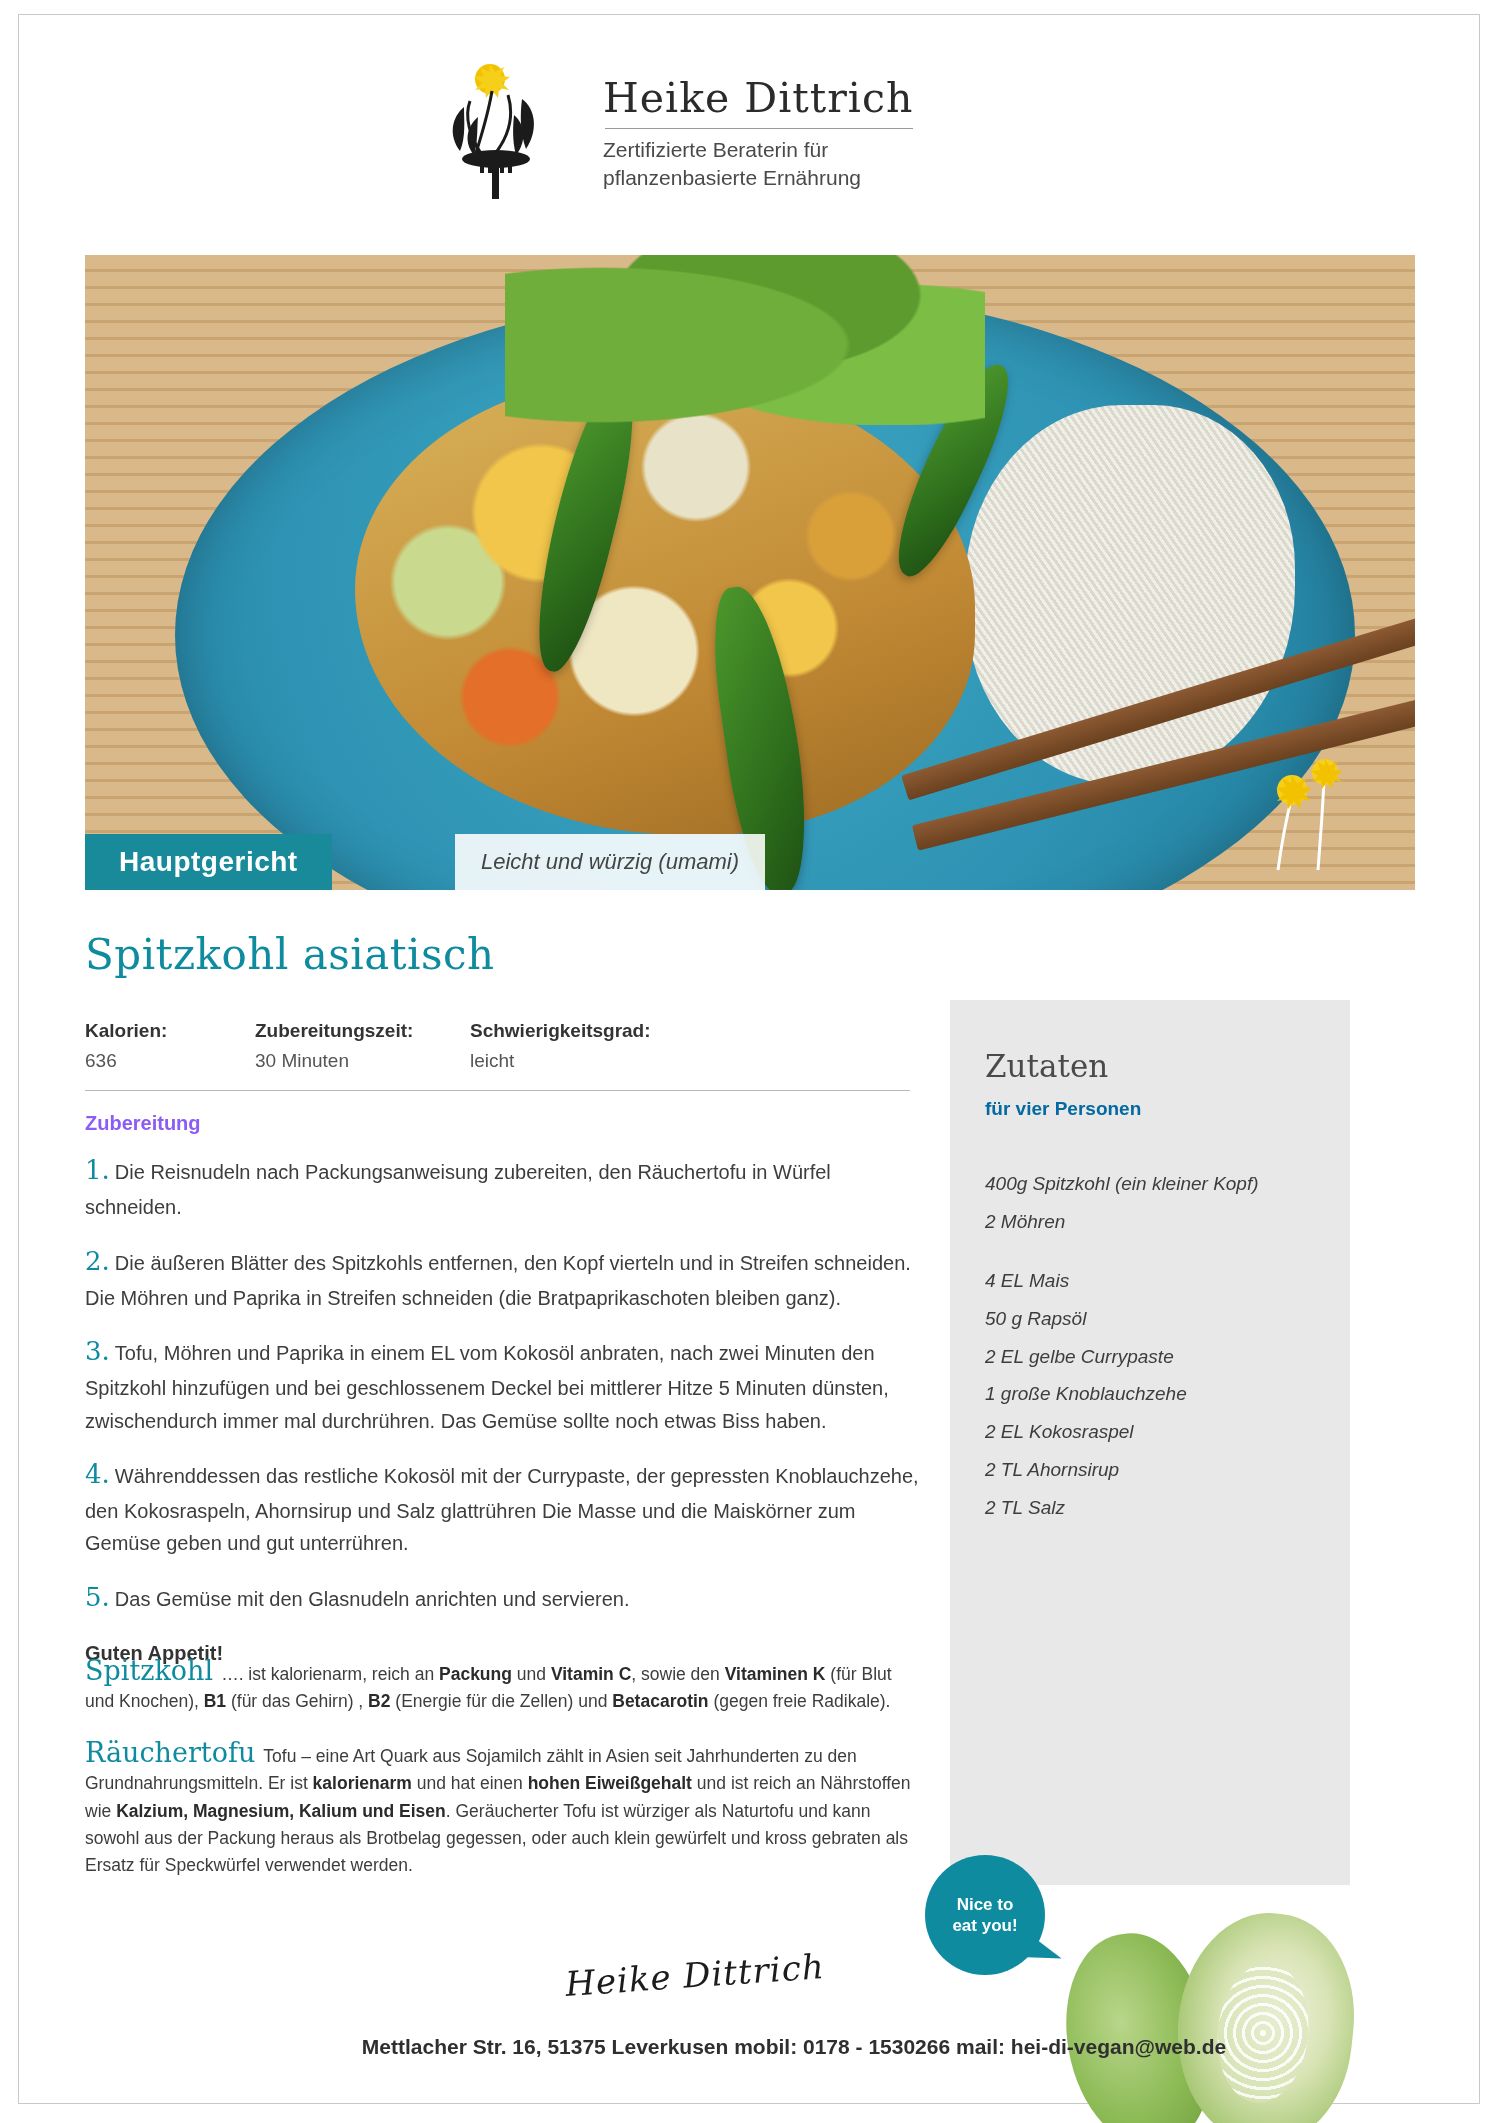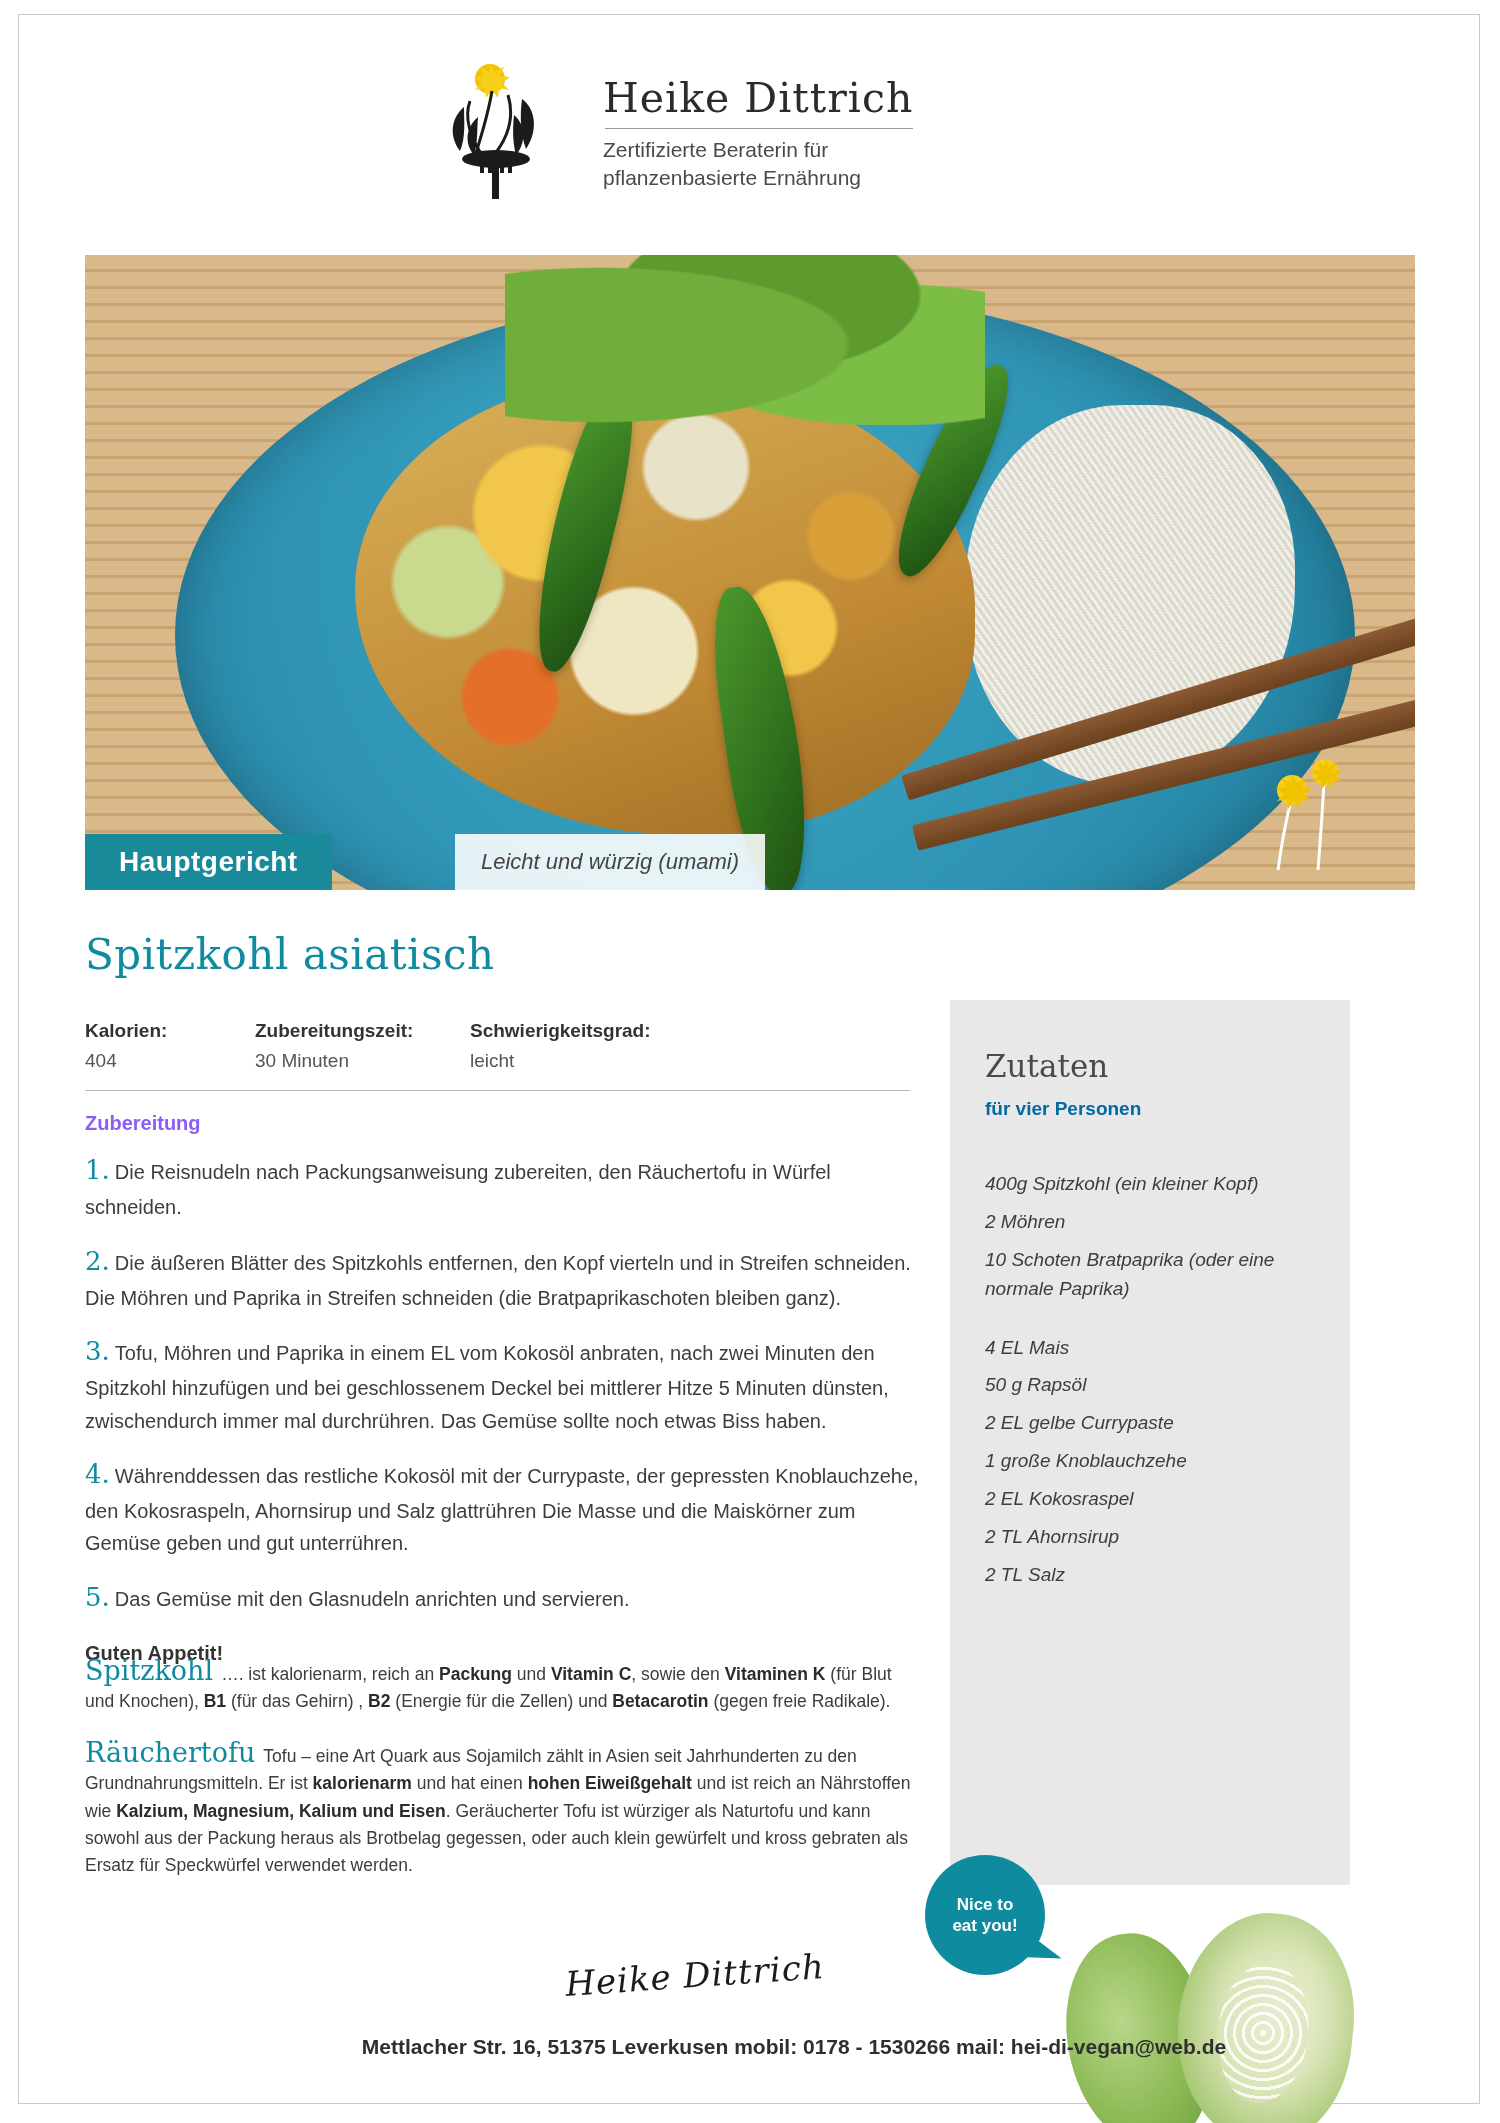--- a/index.html
+++ b/index.html
@@ -471,21 +471,21 @@
 
     <div class="hero-tag">Hauptgericht</div>
     <div class="hero-tag2">Leicht und würzig (umami)</div>
   </div>
 
   <div class="recipe-title">Spitzkohl asiatisch</div>
 
   <div class="meta">
     <div class="meta-col c1">
       <div class="meta-label">Kalorien:</div>
-      <div class="meta-value">404</div>
+      <div class="meta-value">636</div>
     </div>
     <div class="meta-col c2">
       <div class="meta-label">Zubereitungszeit:</div>
       <div class="meta-value">30 Minuten</div>
     </div>
     <div class="meta-col c3">
       <div class="meta-label">Schwierigkeitsgrad:</div>
       <div class="meta-value">leicht</div>
     </div>
   </div>
@@ -510,21 +510,20 @@
       </div>
   </div>
 
   <div class="ingredients">
     <div class="ing-title">Zutaten</div>
     <div class="ing-sub">für vier Personen</div>
     <div class="ing-list" id="ing-container">
         <div class="ing-group">
           <div class="ing-item">400g Spitzkohl (ein kleiner Kopf)</div>
           <div class="ing-item">2 Möhren</div>
-          <div class="ing-item">10 Schoten Bratpaprika (oder  eine normale Paprika)</div>
         </div>
         <div class="ing-group">
           <div class="ing-item">4 EL Mais</div>
           <div class="ing-item">50 g Rapsöl</div>
           <div class="ing-item">2 EL gelbe Currypaste</div>
           <div class="ing-item">1 große Knoblauchzehe</div>
           <div class="ing-item">2 EL Kokosraspel</div>
           <div class="ing-item">2 TL Ahornsirup</div>
           <div class="ing-item">2 TL Salz</div>
         </div>

